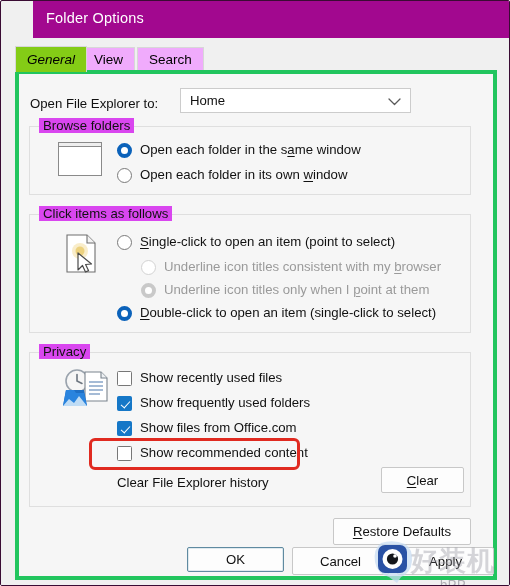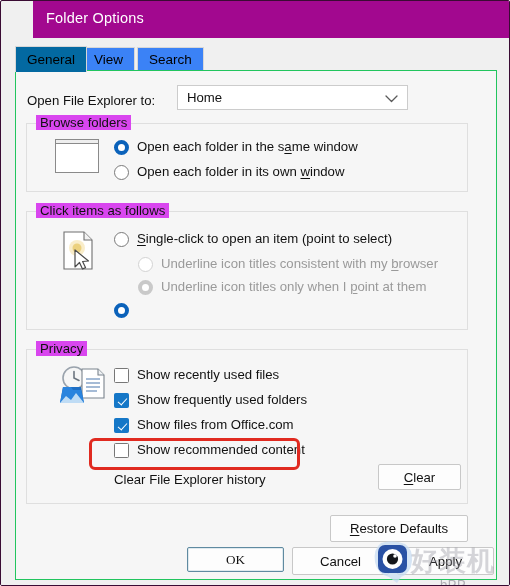--- a/index.html
+++ b/index.html
@@ -64,42 +64,43 @@
     width: 510px; height: 24px;
   }
   .tab {
     position: absolute;
     top: 0;
     height: 24px;
     padding: 0 11px;
     display: flex; align-items: center;
     font-size: 13.5px;
     color: #000000;
-    background: #3b82f6;
+    background: #f0abfc;
     border: 1px solid #d7d7d7;
     border-bottom: none;
     cursor: pointer;
     white-space: nowrap;
   }
   .tab.active {
-    background: #0369a1;
+    background: #84cc16;
     border-color: #d7d7d7;
     height: 26px;
     top: -1px;
     z-index: 3;
     color: #000;
+    font-style: italic;
   }
 
   
   #tabpanel {
     position: absolute;
     left: 14px; top: 32px;
     width: 482px; height: 510px;
     background: #f6f6f6;
-    border: 1px solid #22c55e;
+    border: 4px solid #22c55e;
   }
 
   
   .label {
     position: absolute;
     font-size: 13.2px;
     color: #111;
     white-space: nowrap;
   }
   .label.dim { color: #9a9a9a; }
@@ -303,20 +304,21 @@
         <div class="radio" style="left:87px; top:20px;"></div>
         <div class="label" style="left:110px; top:19px;"><u class="ak">S</u><span>ingle-click to open an item (point to select)</span></div>
 
         <div class="radio dim" style="left:111px; top:45px;"></div>
         <div class="label dim" style="left:134px; top:44px;"><span>Underline icon titles consistent with my </span><u class="ak">b</u><span>rowser</span></div>
 
         <div class="radio dim checked" style="left:111px; top:68px;"></div>
         <div class="label dim" style="left:134px; top:67px;"><span>Underline icon titles only when I </span><u class="ak">p</u><span>oint at them</span></div>
 
         <div class="radio checked" style="left:87px; top:91px;"></div>
+        <div class="label" style="left:110px; top:90px;"><u class="ak">D</u><span>ouble-click to open an item (single-click to select)</span></div>
       </div>
 
       <div class="groupbox" style="left:10px; top:278px; width:442px; height:155px;">
         <div class="group-title">Privacy</div>
 
         <div class="iconbox" style="left:30px; top:15px;">
           <svg width="54" height="42" viewBox="0 0 54 42">
             <circle cx="17" cy="13" r="11" fill="none" stroke="#9aa3ad" stroke-width="1.6"></circle>
             <path d="M17 6.5 L17 13 L22 15.5" stroke="#6d7680" stroke-width="1.6" fill="none" stroke-linecap="round"></path>
             <path d="M25 4 L41 4 L47 10 L47 33 L25 33 Z" fill="#ffffff" stroke="#7b848d" stroke-width="1.1"></path>
@@ -352,21 +354,21 @@
           </div>
       </div>
 
       <div class="btn" style="left:314px; top:444px; width:138px; height:27px;">
           <u class="ak">R</u>
           <span>estore Defaults</span>
         </div>
 
     </div>
 
-    <div class="btn focused" style="left:186px; top:509px; width:97px; height:25px;font-family:Liberation Serif, serif;">OK</div>
+    <div class="btn focused" style="left:186px; top:509px; width:97px; height:25px;">OK</div>
     <div class="btn" style="left:396px; top:509px; width:97px; height:28px;">Apply</div>
     <div class="btn" style="left:291px; top:509px; width:97px; height:28px;">Cancel</div>
 
   </div>
 
   <div id="highlight" style="left: 88px; top: 437px; width: 211px; height: 32px; border-color: rgb(224, 42, 32);"></div>
 
   <div id="watermark" style="left:370px; top:538px; width:140px; height:46px;">
     <svg width="44" height="44" viewBox="0 0 44 44" style="position:absolute;left:0;top:0;">
       <path d="M10 4 Q22 0 34 5 Q42 10 41 22 Q40 34 30 38 L26 44 L18 38 Q6 35 4 23 Q2 10 10 4 Z" fill="#c8dcf2" opacity="0.75"></path>

